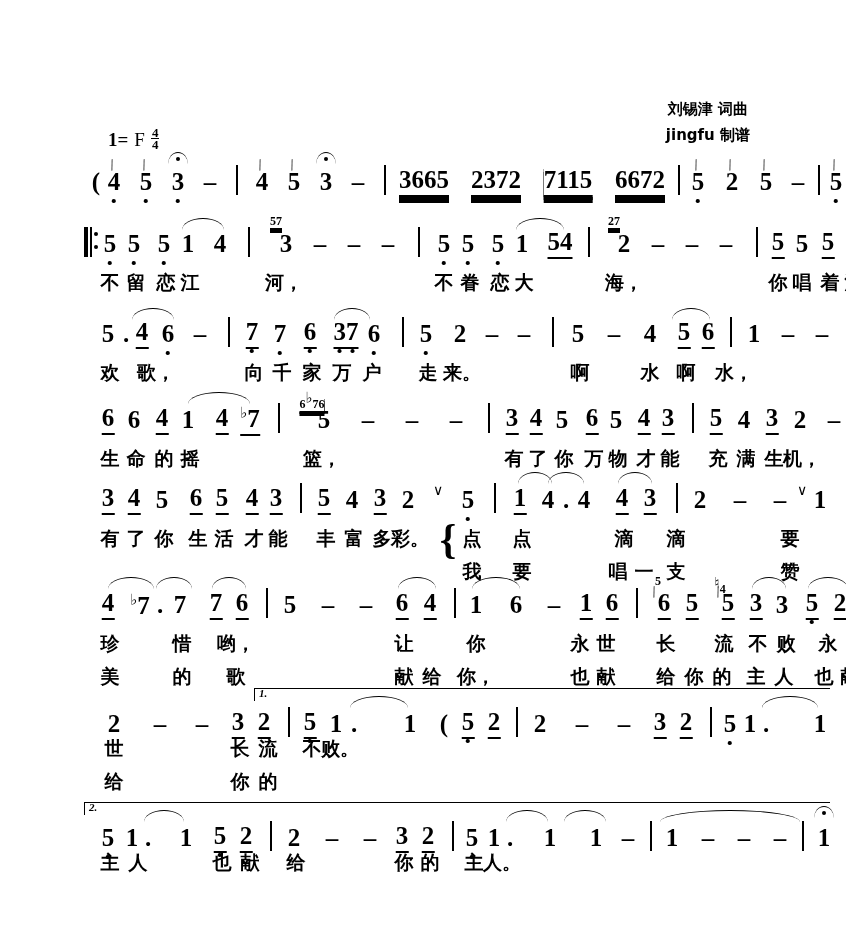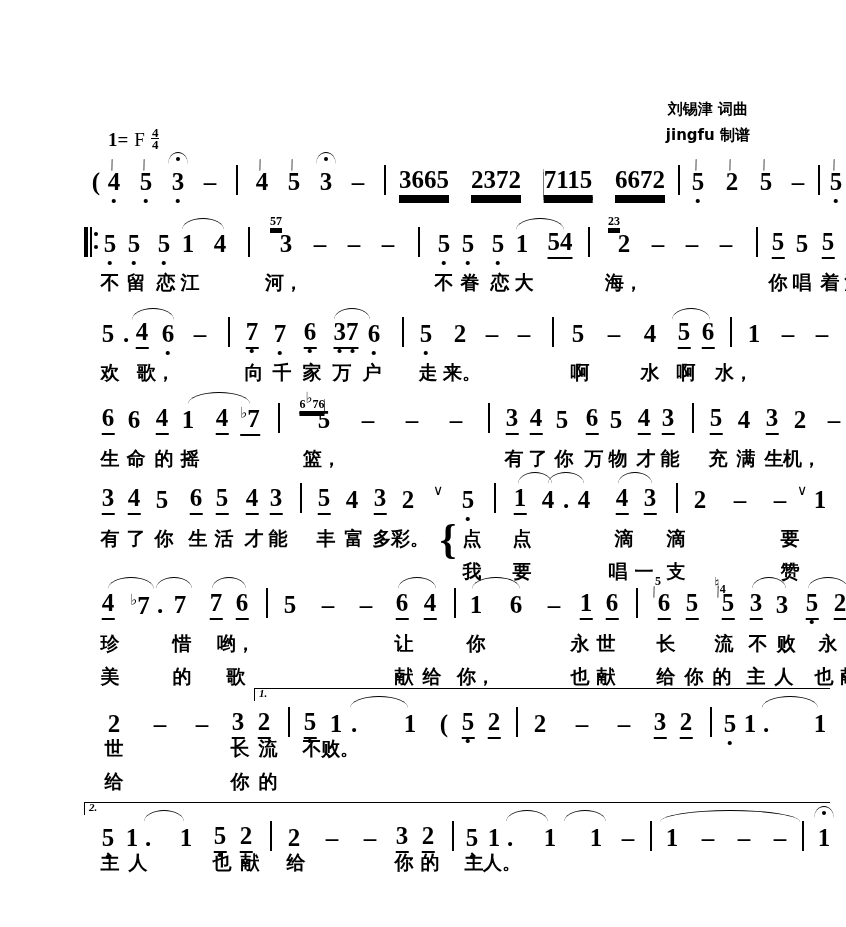--- a/index.html
+++ b/index.html
@@ -320,21 +320,21 @@
 
       <span class="bar" style="left:346px"></span>
       <span class="glyph" style="left:372px"><span class="n low">5</span></span>
       <span class="glyph" style="left:396px"><span class="n low">5</span></span>
       <span class="glyph" style="left:426px"><span class="n low">5</span></span>
       <span class="glyph" style="left:450px">1</span>
       <span class="slur" style="left:444px;top:-4px;width:48px"></span>
       <span class="glyph beam1" style="left:488px;top:6px">54</span>
 
       <span class="bar" style="left:516px"></span>
-      <span class="ornament" style="left:542px;top:-8px"><span class="ub ub2">23</span></span>
+      <span class="ornament" style="left:542px;top:-8px"><span class="ub ub2">27</span></span>
       <span class="glyph" style="left:552px">2</span>
       <span class="dash" style="left:586px">–</span>
       <span class="dash" style="left:620px">–</span>
       <span class="dash" style="left:654px">–</span>
 
       <span class="bar" style="left:684px"></span>
       <span class="glyph beam1" style="left:706px;top:6px">5</span>
       <span class="glyph" style="left:730px">5</span>
       <span class="glyph beam1" style="left:756px;top:6px">5</span>
       <span class="glyph" style="left:780px">6</span>

